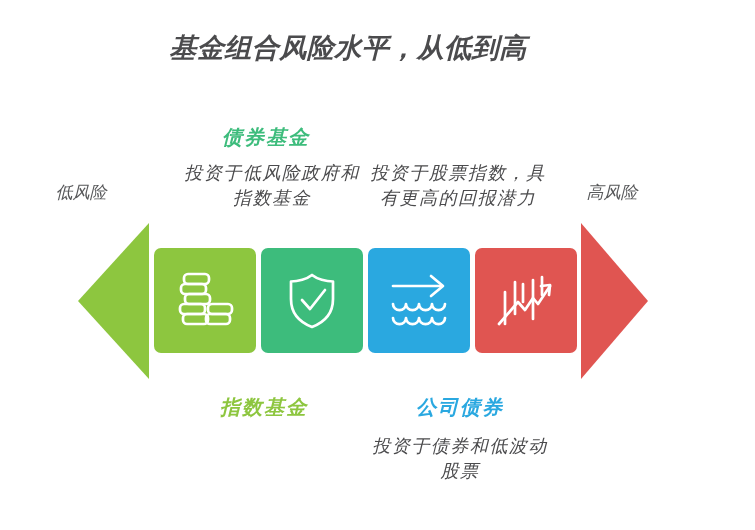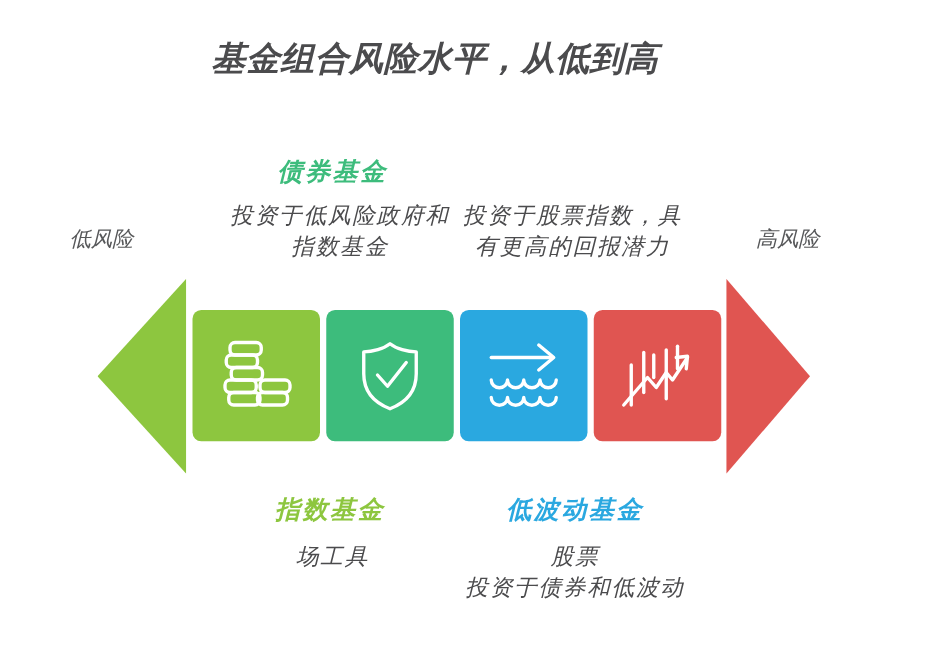--- a/index.html
+++ b/index.html
@@ -40,21 +40,21 @@
   .icon *{stroke:#fff;fill:none;stroke-width:2.7;stroke-linecap:round;stroke-linejoin:round;}
 </style>
 </head>
 <body>
 
 <div class="canvas">
 
   <h1 class="title">基金组合风险水平，从低到高</h1>
 
   <div class="risk-label" style="left:81px">低风险</div>
-  <div class="risk-label" style="left:630px">高风险</div>
+  <div class="risk-label" style="left:612px">高风险</div>
 
   <h2 class="fund-name c-green" style="left:266px;top:127px">债券基金</h2>
   <div class="fund-desc" style="left:272px;top:160px">
     <div>投资于低风险政府和</div>
     <div>指数基金</div>
   </div>
 
   <div class="fund-desc" style="left:458px;top:160px">
     <div>投资于股票指数，具</div>
     <div>有更高的回报潜力</div>
@@ -103,22 +103,21 @@
       <polyline points="44,14 53,13 52,23"></polyline>
     </svg>
   </div>
 
   <svg class="arrowhead" style="left:581px" width="67" height="156" viewBox="0 0 67 156">
     <polygon class="fill-red" points="0,0 67,78 0,156"></polygon>
   </svg>
 
   <h2 class="fund-name c-lime" style="left:264px;top:397px">指数基金</h2>
   <div class="fund-desc" style="left:266px;top:433px">
-    <div>场工具</div>
   </div>
 
-  <h2 class="fund-name c-blue" style="left:460px;top:397px">低波动基金</h2>
+  <h2 class="fund-name c-blue" style="left:460px;top:397px">公司债券</h2>
   <div class="fund-desc" style="left:460px;top:433px">
+    <div>投资于债券和低波动</div>
     <div>股票</div>
-    <div>投资于债券和低波动</div>
   </div>
 
 </div>
 
 </body></html>

